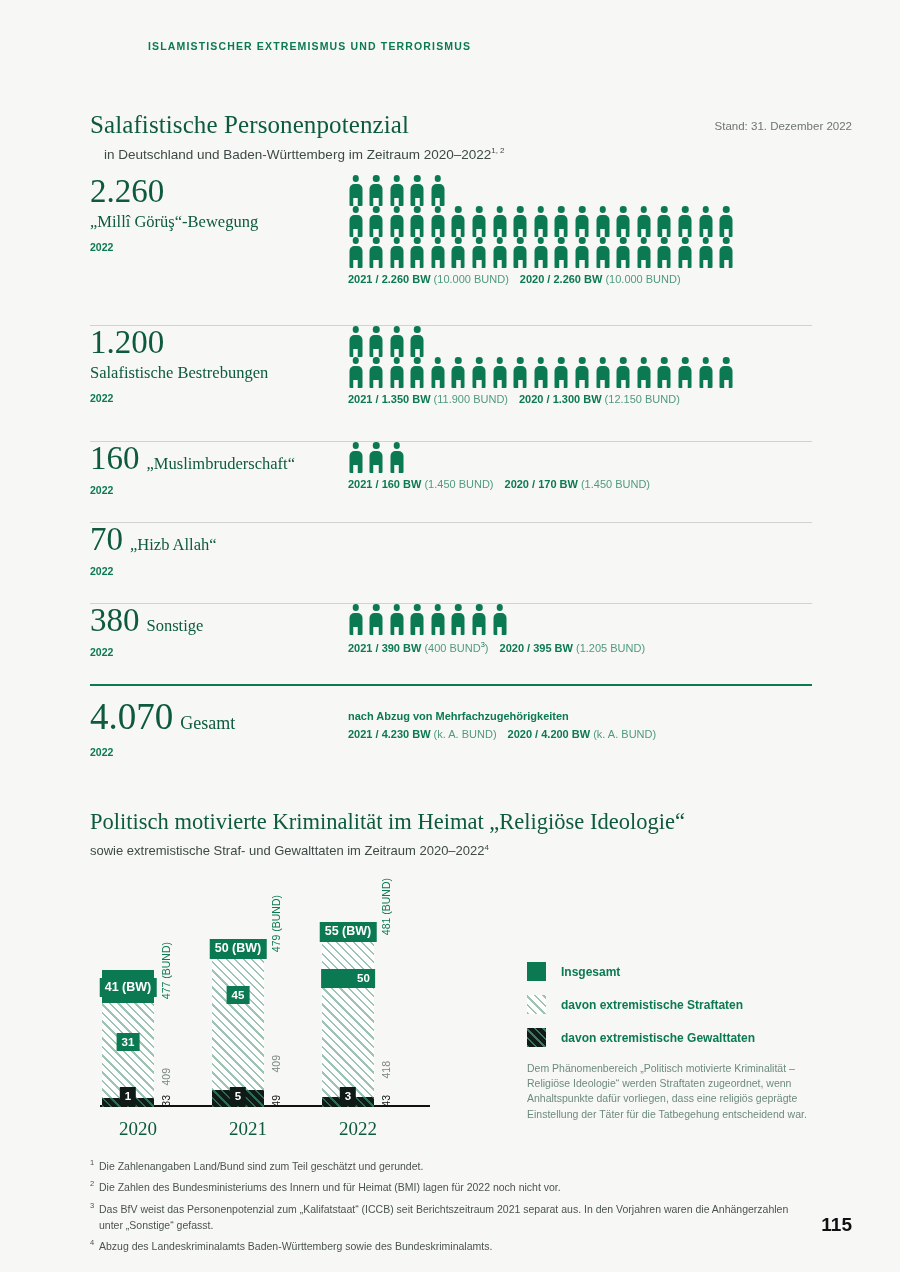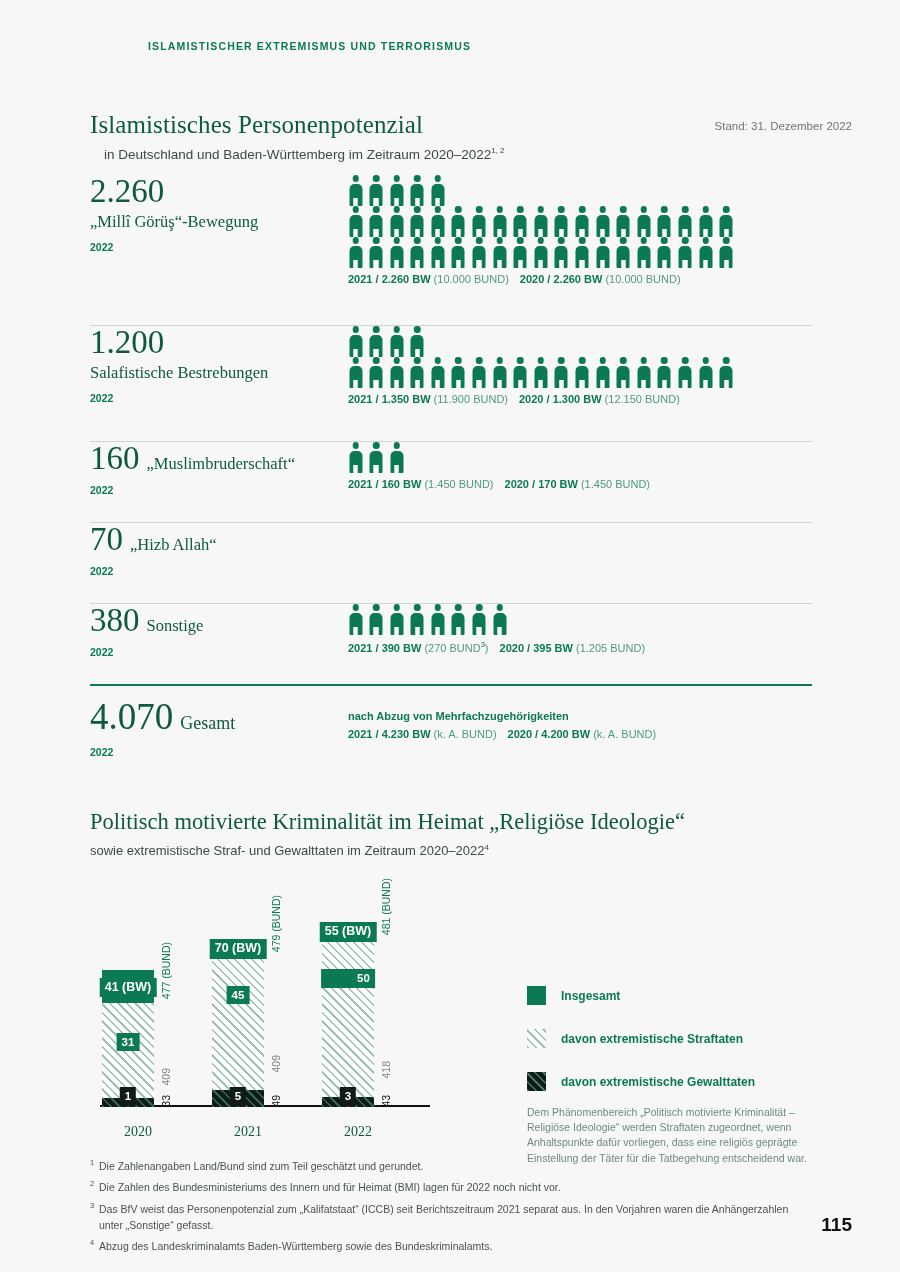--- a/index.html
+++ b/index.html
@@ -150,26 +150,26 @@
   }
   .vlab{
     position:absolute;left:0;
     writing-mode:vertical-rl;transform:rotate(180deg);
     font-size:10.5px;color:#0b7a52;font-weight:400;white-space:nowrap;
   }
   .vlab.gray{color:#7b8782;}
   .vlab.black{color:#111;}
   .xtick{
     position:absolute;bottom:2px;left:0;width:100px;text-align:center;
-    font-family:"Liberation Serif", serif;font-size:14px;color:#0d5a3f;
+    font-family:"Liberation Serif", serif;font-size:19px;color:#0d5a3f;
   }
 
   
   .legend{position:absolute;left:527px;top:962px;width:300px;}
-  .lgrow{display:flex;align-items:center;margin-bottom:14px;margin-top:24px;}
+  .lgrow{display:flex;align-items:center;margin-bottom:14px;}
   .swatch{width:19px;height:19px;margin-right:15px;flex:0 0 auto;}
   .sw-total{background:#0b7a52;}
   .sw-straf{
     background-color:#fff;
     background-image:repeating-linear-gradient(45deg,#9dc4b3 0 1.6px, rgba(255,255,255,0) 1.6px 6px);
   }
   .sw-gewalt{
     background-color:#101b17;
     background-image:repeating-linear-gradient(45deg,#3a7a61 0 1.6px, rgba(0,0,0,0) 1.6px 6px);
   }
@@ -191,21 +191,21 @@
     font-size:19px;font-weight:700;color:#111;
   }
 </style>
 </head>
 <body>
 
 <div class="page">
 
   <div class="runhead">ISLAMISTISCHER EXTREMISMUS UND TERRORISMUS</div>
 
-  <div class="s1-title">Islamistisches Personenpotenzial</div>
+  <div class="s1-title">Salafistische Personenpotenzial</div>
   <div class="s1-sub">
     <span>in Deutschland und Baden-Württemberg im Zeitraum 2020–2022</span><sup>1, 2</sup>
   </div>
   <div class="stand">Stand: 31. Dezember 2022</div>
 
   <div class="rows" id="rows">
       <div class="prow" style="height: 150px;">
         <div class="left"><span class="big">2.260</span><div class="name-below">„Millî Görüş“-Bewegung</div><div class="yearlabel">2022</div></div>
         <div class="picto">
           <div class="prow-figs"><span class="fig"><span class="head"></span><span class="body"></span><span class="legsplit"></span></span><span class="fig"><span class="head"></span><span class="body"></span><span class="legsplit"></span></span><span class="fig"><span class="head"></span><span class="body"></span><span class="legsplit"></span></span><span class="fig"><span class="head"></span><span class="body"></span><span class="legsplit"></span></span><span class="fig"><span class="head"></span><span class="body"></span><span class="legsplit"></span></span></div>
@@ -233,21 +233,21 @@
       </div>
       <div class="divider"></div>
       <div class="prow" style="height: 80px;">
         <div class="left"><span class="big">70</span><span class="name-inline">„Hizb Allah“</span><div class="yearlabel">2022</div></div>
       </div>
       <div class="divider"></div>
       <div class="prow" style="height: 80px;">
         <div class="left"><span class="big">380</span><span class="name-inline">Sonstige</span><div class="yearlabel">2022</div></div>
         <div class="picto">
           <div class="prow-figs"><span class="fig"><span class="head"></span><span class="body"></span><span class="legsplit"></span></span><span class="fig"><span class="head"></span><span class="body"></span><span class="legsplit"></span></span><span class="fig"><span class="head"></span><span class="body"></span><span class="legsplit"></span></span><span class="fig"><span class="head"></span><span class="body"></span><span class="legsplit"></span></span><span class="fig"><span class="head"></span><span class="body"></span><span class="legsplit"></span></span><span class="fig"><span class="head"></span><span class="body"></span><span class="legsplit"></span></span><span class="fig"><span class="head"></span><span class="body"></span><span class="legsplit"></span></span><span class="fig"><span class="head"></span><span class="body"></span><span class="legsplit"></span></span></div>
-          <div class="subline"><b>2021 / 390 BW </b><span class="bund">(270 BUND</span><sup>3</sup><span class="bund">)</span><span class="gap"></span><b>2020 / 395 BW </b><span class="bund">(1.205 BUND)</span></div>
+          <div class="subline"><b>2021 / 390 BW </b><span class="bund">(400 BUND</span><sup>3</sup><span class="bund">)</span><span class="gap"></span><b>2020 / 395 BW </b><span class="bund">(1.205 BUND)</span></div>
         </div>
       </div>
       <div class="divider strong"></div>
       <div class="prow" style="height: 90px; ">
         <div class="left" style="top: 12px;"><span class="big" style="font-size: 37px;">4.070</span><span class="name-inline" style="font-size: 18px;">Gesamt</span><div class="yearlabel" style="margin-top: 11px;">2022</div></div>
         <div class="picto" style="top: 24px;">
           <div class="total-note">nach Abzug von Mehrfachzugehörigkeiten</div>
           <div class="subline"><b>2021 / 4.230 BW </b><span class="bund">(k. A. BUND)</span><span class="gap"></span><b>2020 / 4.200 BW </b><span class="bund">(k. A. BUND)</span></div>
         </div>
       </div>
@@ -274,21 +274,21 @@
           <div class="vlab gray" style="bottom: 21.35px;">409</div>
           <div class="vlab black" style="bottom: 0px;">33</div>
         </div>
         <div class="xtick" style="left: -12px;">2020</div>
       </div>
       <div class="group" style="left: 110px;">
         <div class="bar" style="height: 167.5px; bottom: 35px;">
           <div class="seg seg-straf" style="bottom: 0px; height: 150.75px;"></div>
           <div class="seg seg-gewalt" style="bottom: 0px; height: 16.75px;"></div>
           <div class="seg seg-top" style="bottom: 150.75px; height: 16.75px;"></div>
-          <div class="lab top-in" style="bottom: 148.125px;">70 (BW)</div>
+          <div class="lab top-in" style="bottom: 148.125px;">50 (BW)</div>
           <div class="lab" style="bottom: 102.75px;">45</div>
           <div class="lab dark" style="bottom: 1px;">5</div>
         </div>
         <div class="bundcol" style="bottom: 35px;">
           <div class="vlab" style="bottom: 154.75px;">479 (BUND)</div>
           <div class="vlab gray" style="bottom: 34.75px;">409</div>
           <div class="vlab black" style="bottom: 0px;">49</div>
         </div>
         <div class="xtick" style="left: -12px;">2021</div>
       </div>

